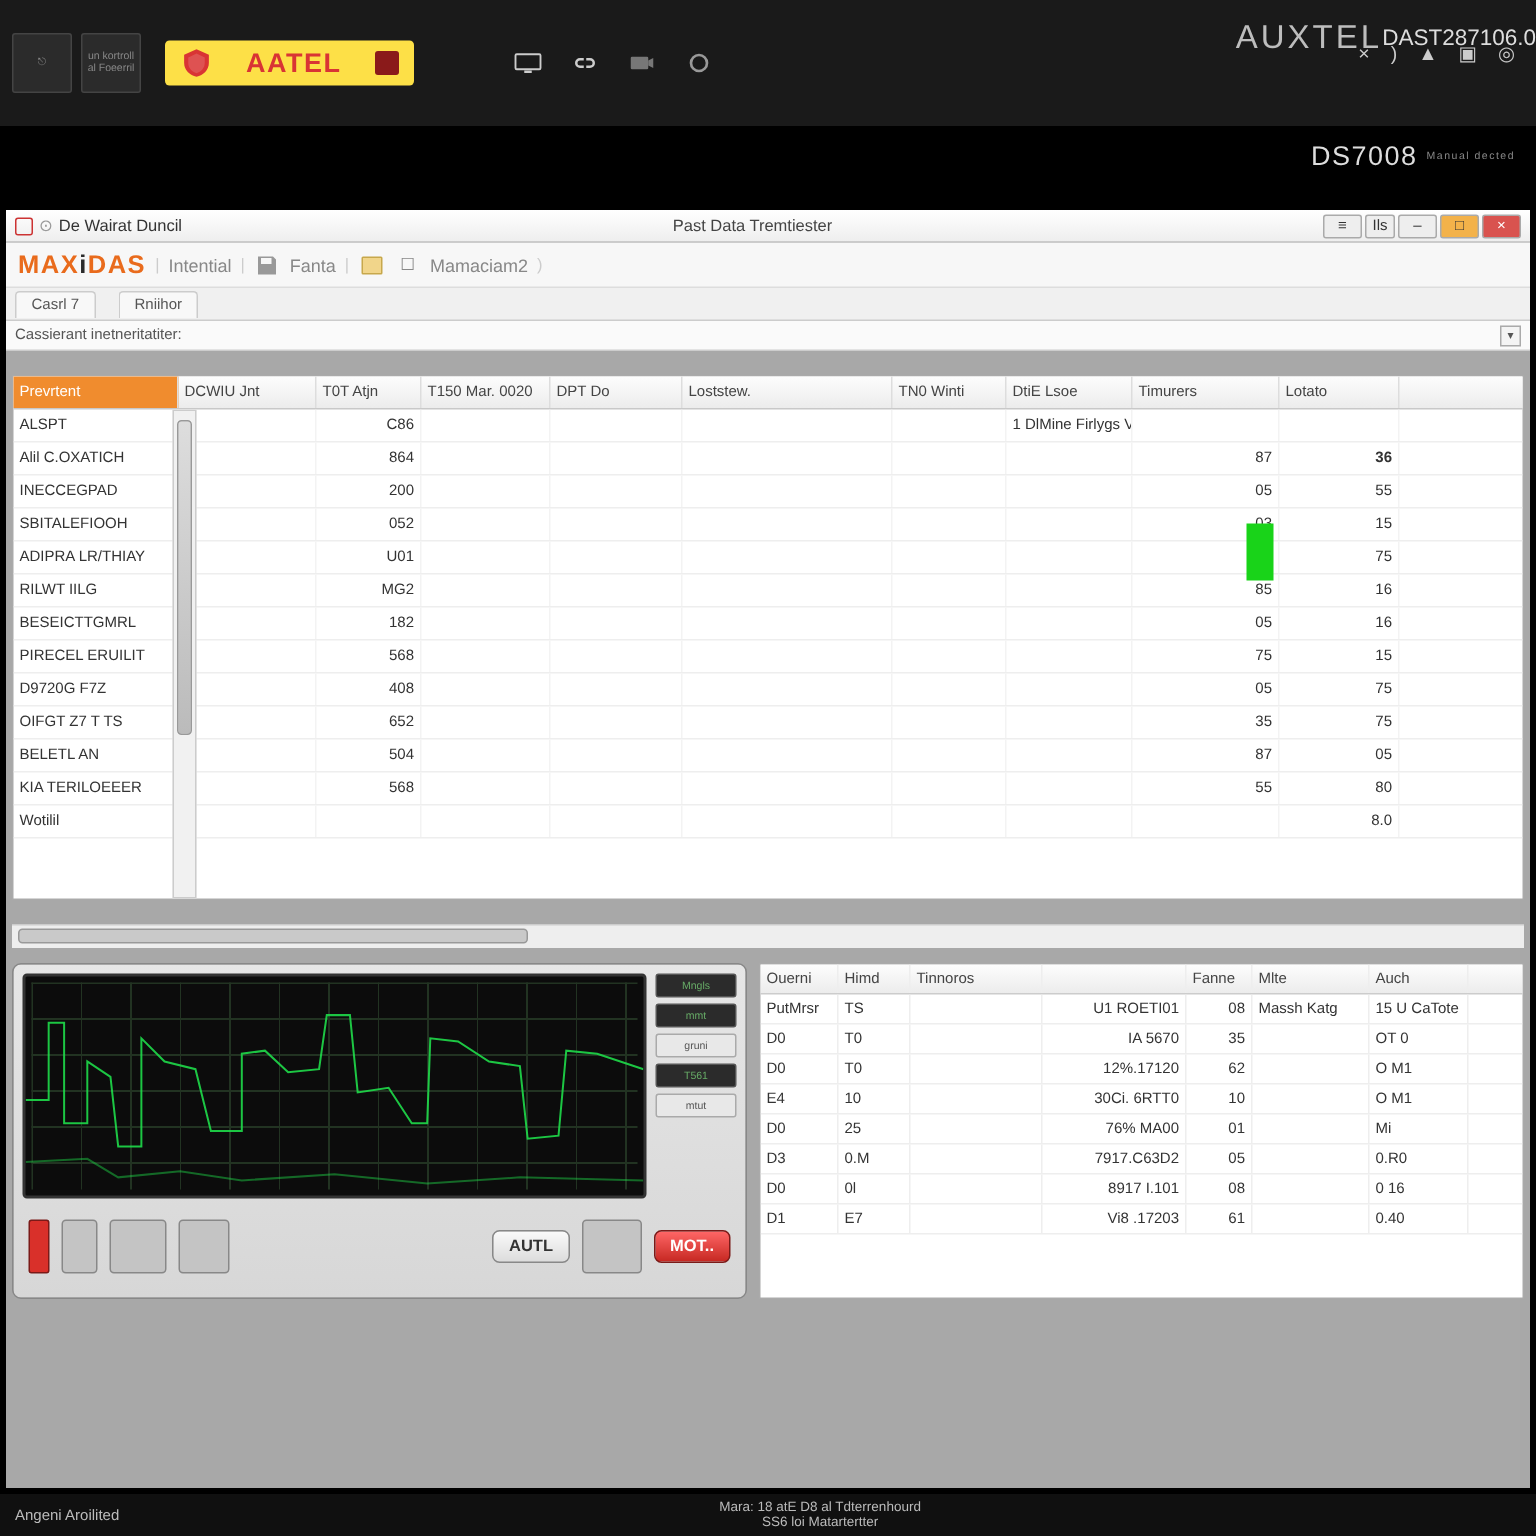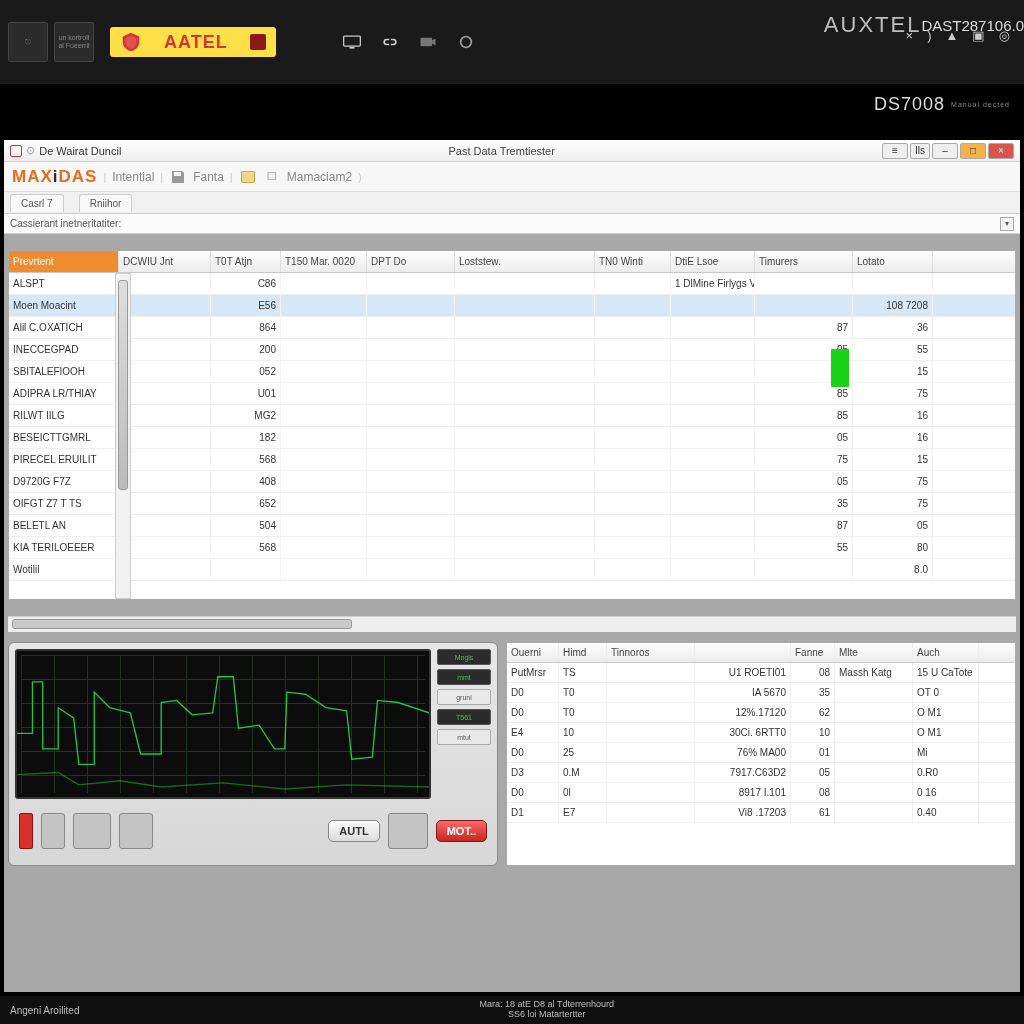--- a/index.html
+++ b/index.html
@@ -222,43 +222,31 @@
           <div class="cell c1"></div>
           <div class="cell c2" style="justify-content: flex-end;">C86</div>
           <div class="cell c3"></div>
           <div class="cell c4"></div>
           <div class="cell c5"></div>
           <div class="cell c6"></div>
           <div class="cell c7">1 DlMine Firlygs Vor Wann</div>
           <div class="cell c8" style="justify-content: flex-end;"></div>
           <div class="cell c9" style="justify-content: flex-end;"></div>
         </div>
-        <div class="row sel">
-          <div class="cell c0">Moen Moacint</div>
-          <div class="cell c1"></div>
-          <div class="cell c2" style="justify-content: flex-end;">E56</div>
-          <div class="cell c3"></div>
-          <div class="cell c4"></div>
-          <div class="cell c5"></div>
-          <div class="cell c6"></div>
-          <div class="cell c7"></div>
-          <div class="cell c8" style="justify-content: flex-end;"></div>
-          <div class="cell c9" style="justify-content: flex-end;">108 7208</div>
-        </div>
         <div class="row">
           <div class="cell c0">Alil  C.OXATICH</div>
           <div class="cell c1"></div>
           <div class="cell c2" style="justify-content: flex-end;">864</div>
           <div class="cell c3"></div>
           <div class="cell c4"></div>
           <div class="cell c5"></div>
           <div class="cell c6"></div>
           <div class="cell c7"></div>
           <div class="cell c8" style="justify-content: flex-end;">87</div>
-          <div class="cell c9" style="justify-content: flex-end;">36</div>
+          <div class="cell c9" style="justify-content: flex-end; font-weight: bold;">36</div>
         </div>
         <div class="row">
           <div class="cell c0">INECCEGPAD</div>
           <div class="cell c1"></div>
           <div class="cell c2" style="justify-content: flex-end;">200</div>
           <div class="cell c3"></div>
           <div class="cell c4"></div>
           <div class="cell c5"></div>
           <div class="cell c6"></div>
           <div class="cell c7"></div>

